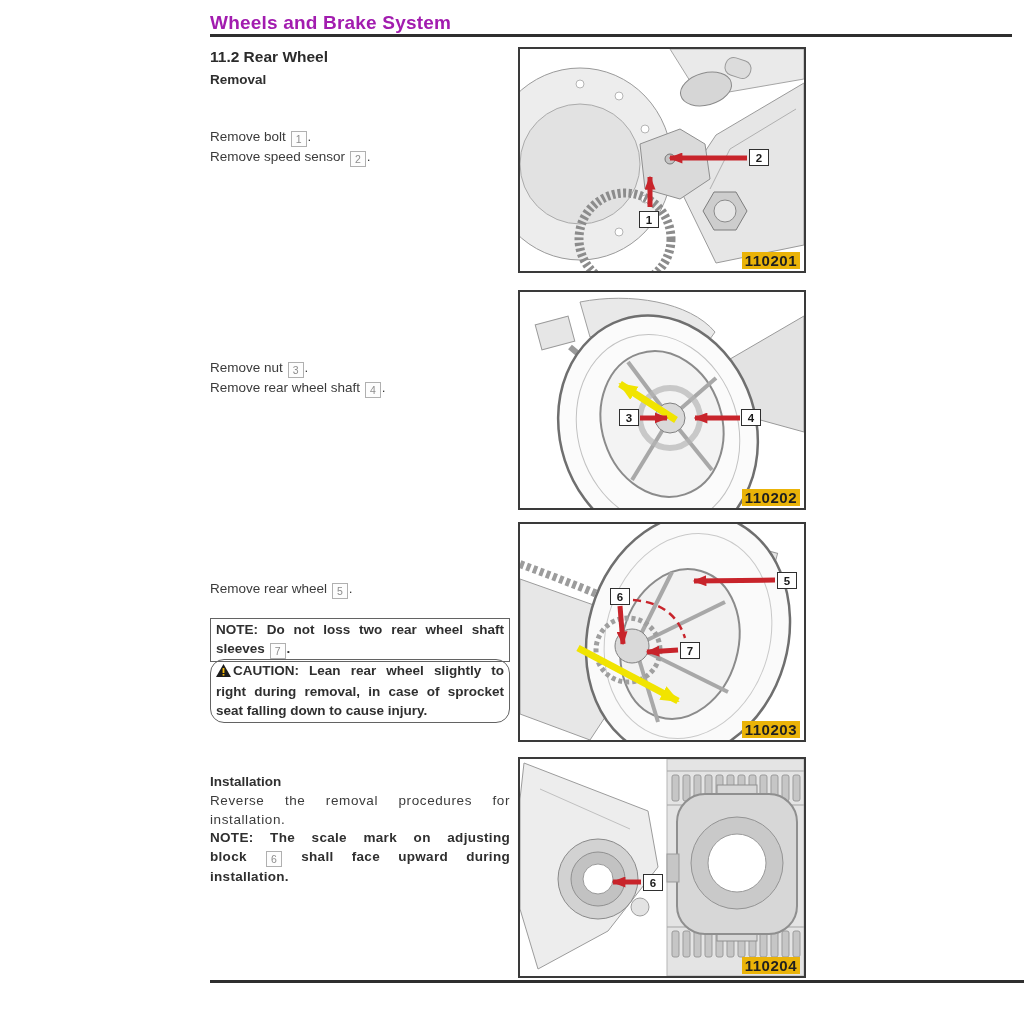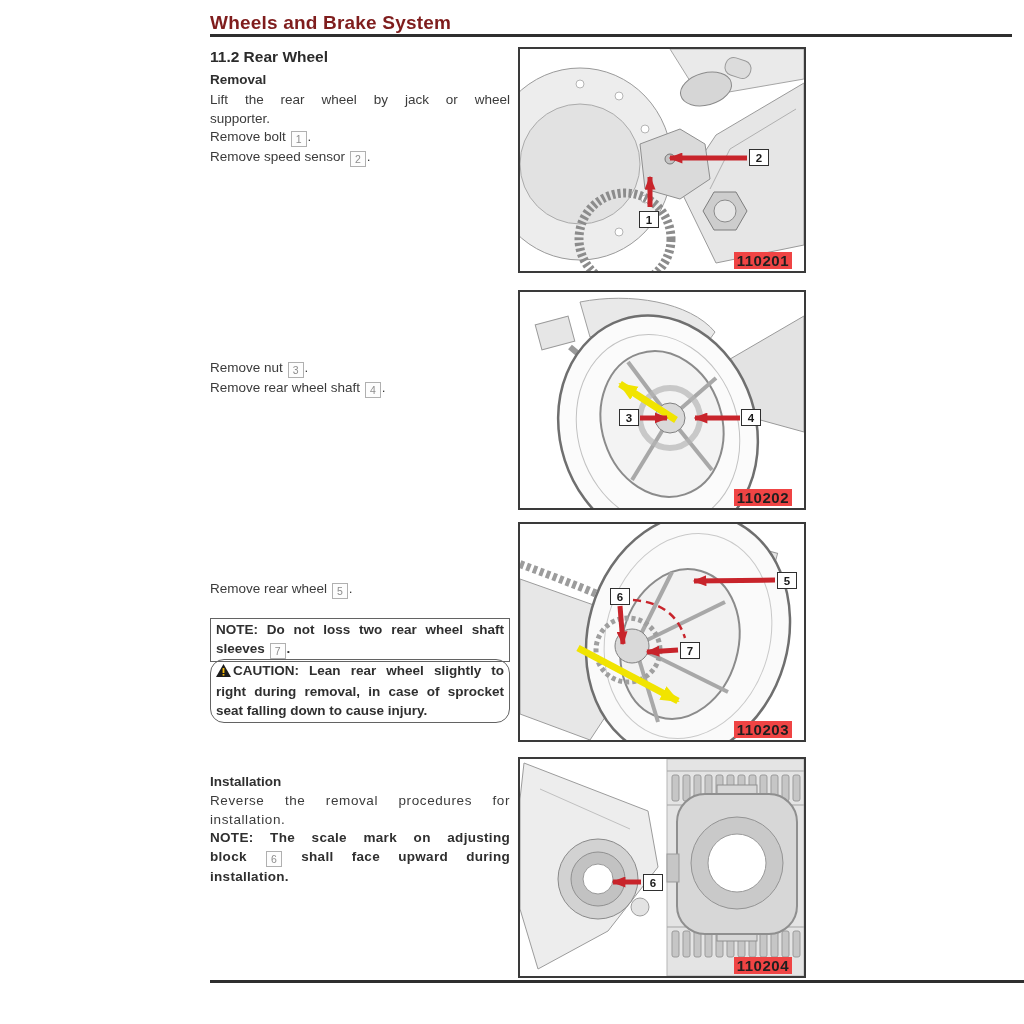--- a/index.html
+++ b/index.html
@@ -1,53 +1,52 @@
 <!DOCTYPE html>
 <html><head>
 <meta charset="utf-8">
 <style>
   html,body{margin:0;padding:0;background:#fff;}
   .page{position:relative;width:1024px;height:1024px;background:#ffffff;
         font-family:"Liberation Sans",sans-serif;color:#3b3b3b;overflow:hidden;}
-  .hdr-title{position:absolute;left:210px;top:12px;font-size:19px;font-weight:bold;color:#7f1d1d;letter-spacing:.2px;}
+  .hdr-title{position:absolute;left:210px;top:12px;font-size:19px;font-weight:bold;color:#a21caf;letter-spacing:.2px;}
   .hdr-rule{position:absolute;left:210px;top:34px;width:802px;height:3px;background:#2e2e2e;}
   .tx{position:absolute;left:210px;width:300px;font-size:13.5px;line-height:19px;}
   .b{font-weight:bold;color:#2f2f2f;}
   .sec-title{font-size:15.5px;font-weight:bold;color:#2b2b2b;}
   .jst{text-align:justify;}
   .ws6{word-spacing:6px;}
   .ws5{word-spacing:5px;}
   .ws12{word-spacing:12px;letter-spacing:.6px;}
   .ws4{word-spacing:4px;letter-spacing:.3px;}
   .chip{display:inline-block;width:14px;height:14px;border:1px solid #b0b0b0;background:#fdfdfd;
         color:#8c8c8c;font-size:10.5px;line-height:14px;font-weight:normal;text-align:center;
         vertical-align:-2px;margin:0 1px;}
   .notebox{box-sizing:border-box;border:1.5px solid #636363;padding:1px 5px 2px 5px;font-weight:bold;color:#2f2f2f;}
   .caut-icon{display:inline-block;vertical-align:-2px;margin-right:2px;}
   .fig{position:absolute;left:518px;width:288px;border:2px solid #3a3a3a;background:#fff;box-sizing:border-box;}
   .fig svg{display:block;}
   .callout{position:absolute;width:20px;height:17px;box-sizing:border-box;border:1.5px solid #2f2f2f;
            background:#fff;font-weight:bold;font-size:11.5px;color:#1a1a1a;
            display:flex;align-items:center;justify-content:center;}
-  .fignum{position:absolute;right:12px;bottom:2px;font-weight:bold;font-size:15px;color:#1f1f1f;
-          background:#ef4444;padding:0 3px;letter-spacing:.5px;}
+  .fignum{position:absolute;right:4px;bottom:2px;font-weight:bold;font-size:15px;color:#1f1f1f;
+          background:#eab308;padding:0 3px;letter-spacing:.5px;}
   .ftr-rule{position:absolute;left:210px;top:980px;width:814px;height:3px;background:#2e2e2e;}
   .ftr-num{position:absolute;left:210px;top:985px;font-size:18px;font-weight:bold;color:#2c2c2c;margin-top:38px;}
 </style>
 </head>
 <body>
 
 <div class="page">
 
   <div class="hdr-title">Wheels and Brake System</div>
   <div class="hdr-rule"></div>
 
   <div class="tx sec-title" style="top:47px;">11.2 Rear Wheel</div>
   <div class="tx b" style="top:70px;">Removal</div>
-  <div class="tx jst ws6" style="top:90px;">Lift the rear wheel by jack or wheel supporter.</div>
 
   <div class="tx" style="top:127px;">
     <div><span>Remove bolt </span><span class="chip">1</span><span>.</span></div>
     <div><span>Remove speed sensor </span><span class="chip">2</span><span>.</span></div>
   </div>
 
   <div class="tx" style="top:358px;">
     <div><span>Remove nut </span><span class="chip">3</span><span>.</span></div>
     <div><span>Remove rear wheel shaft </span><span class="chip">4</span><span>.</span></div>
   </div>

